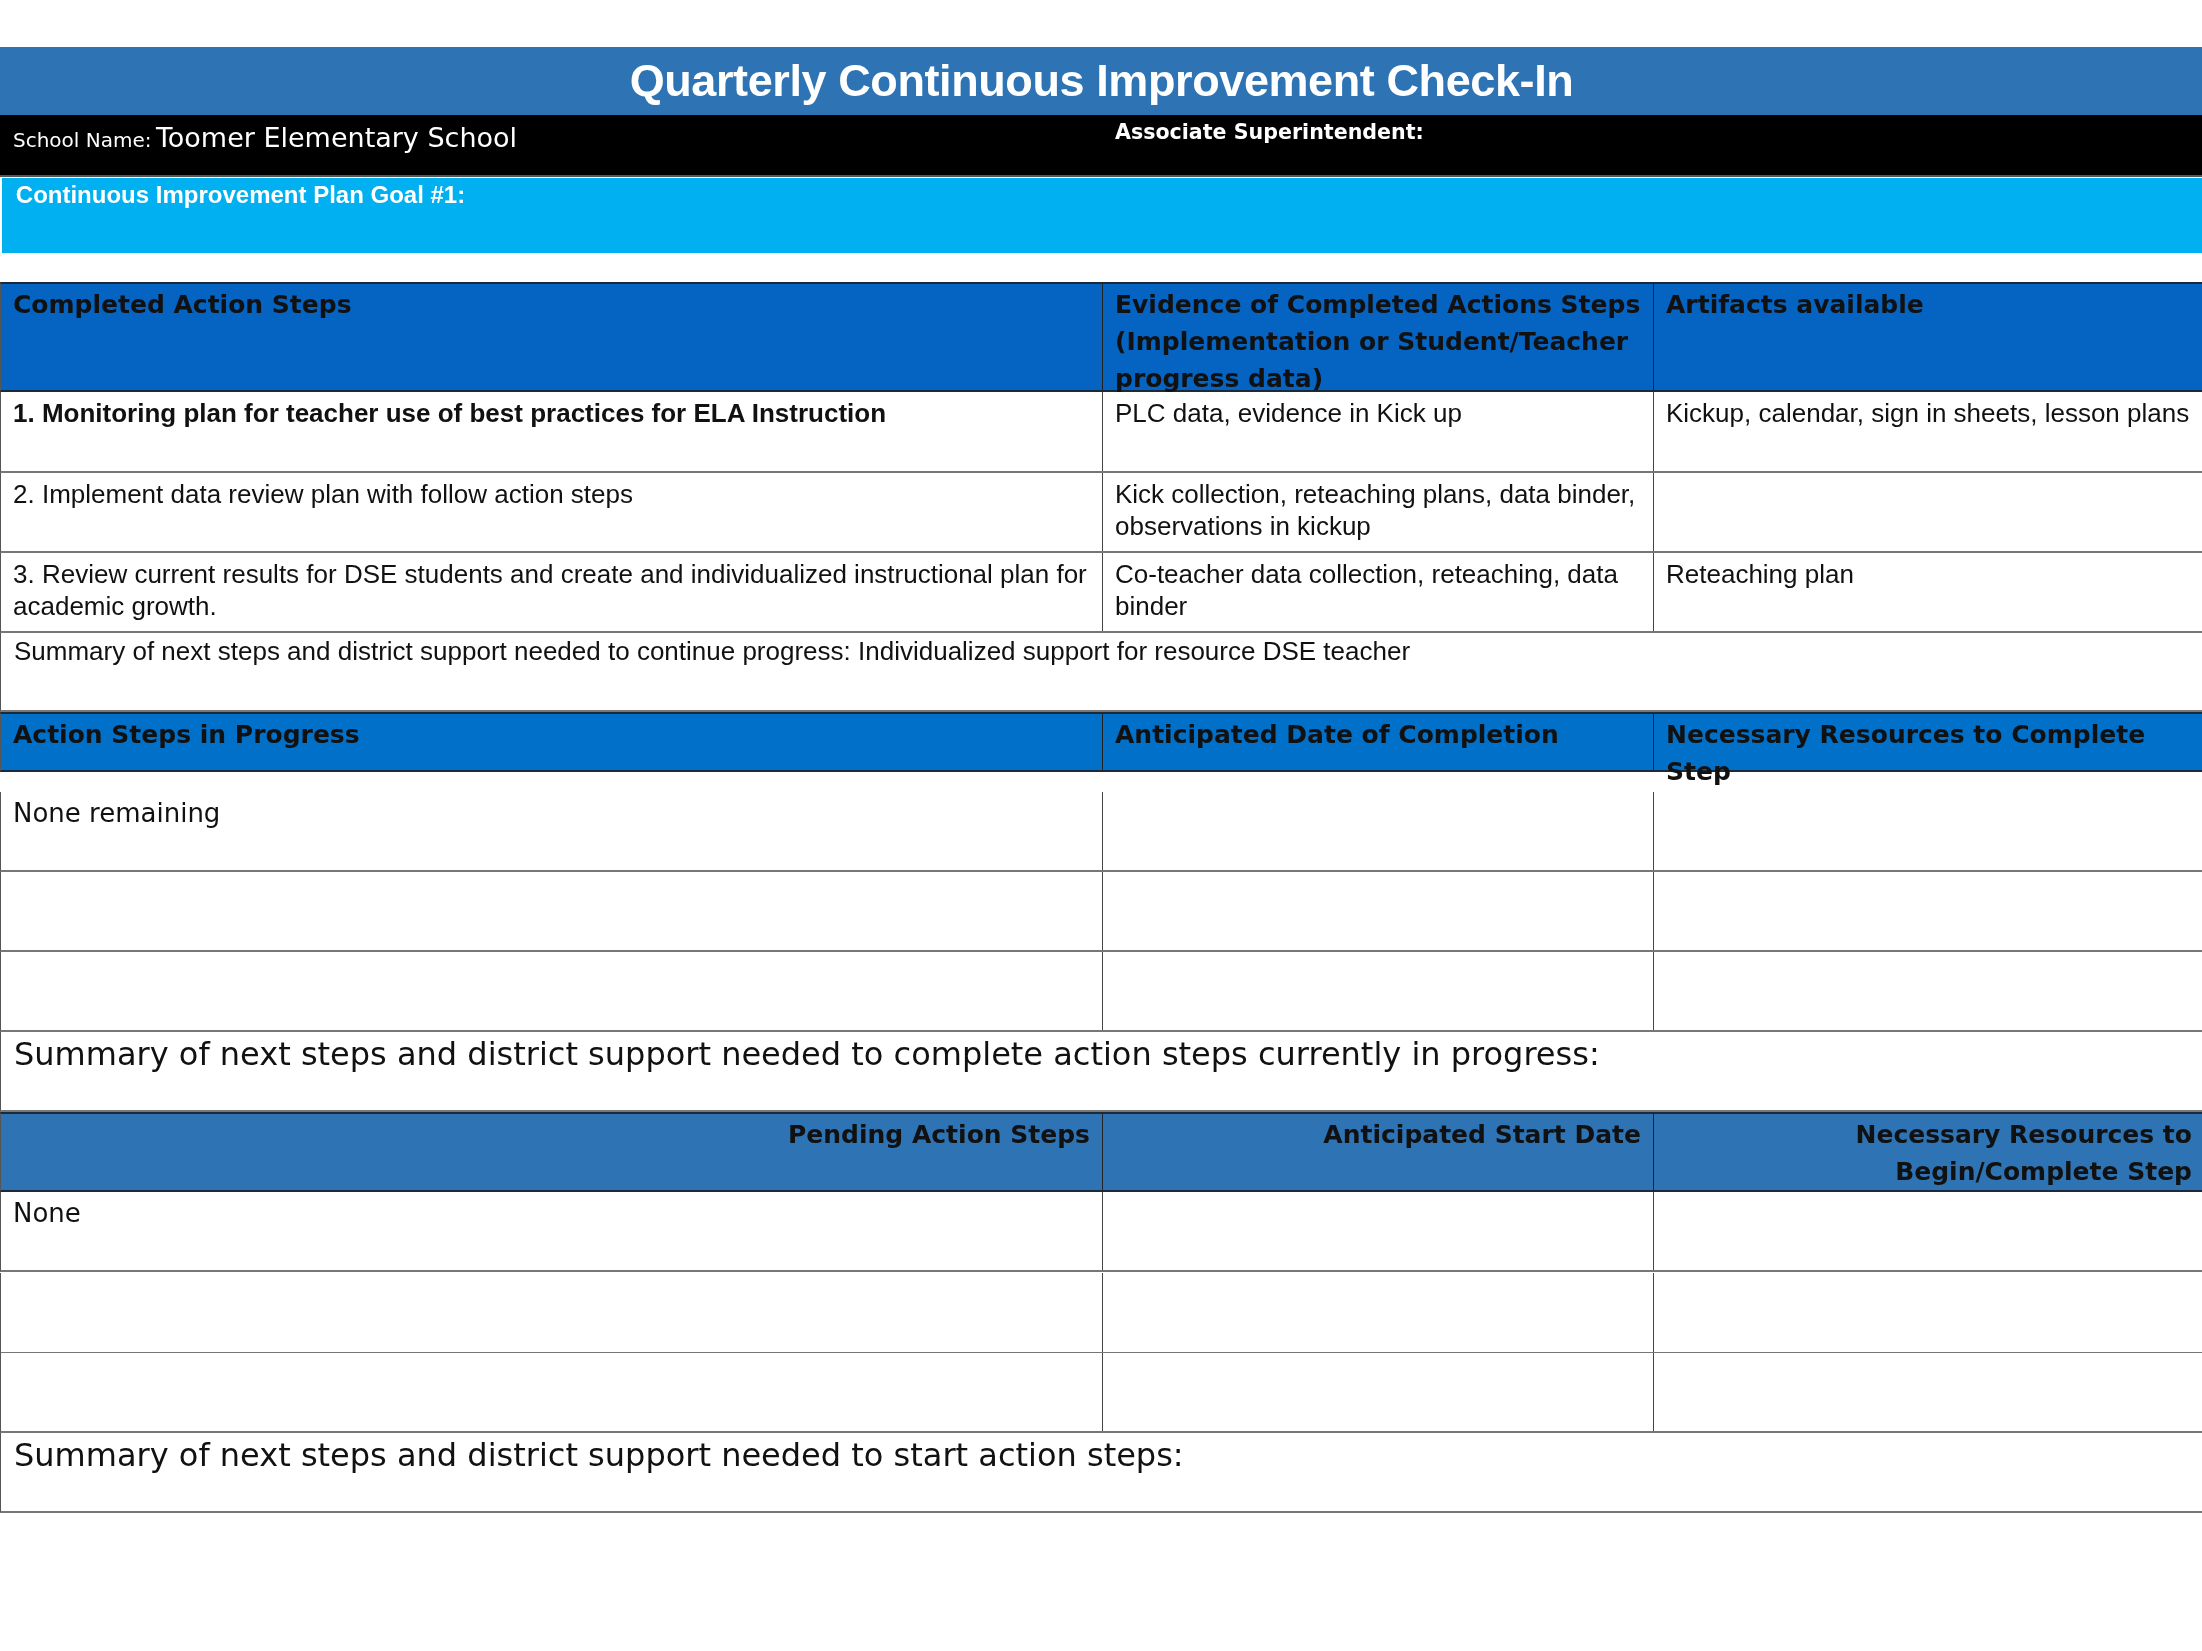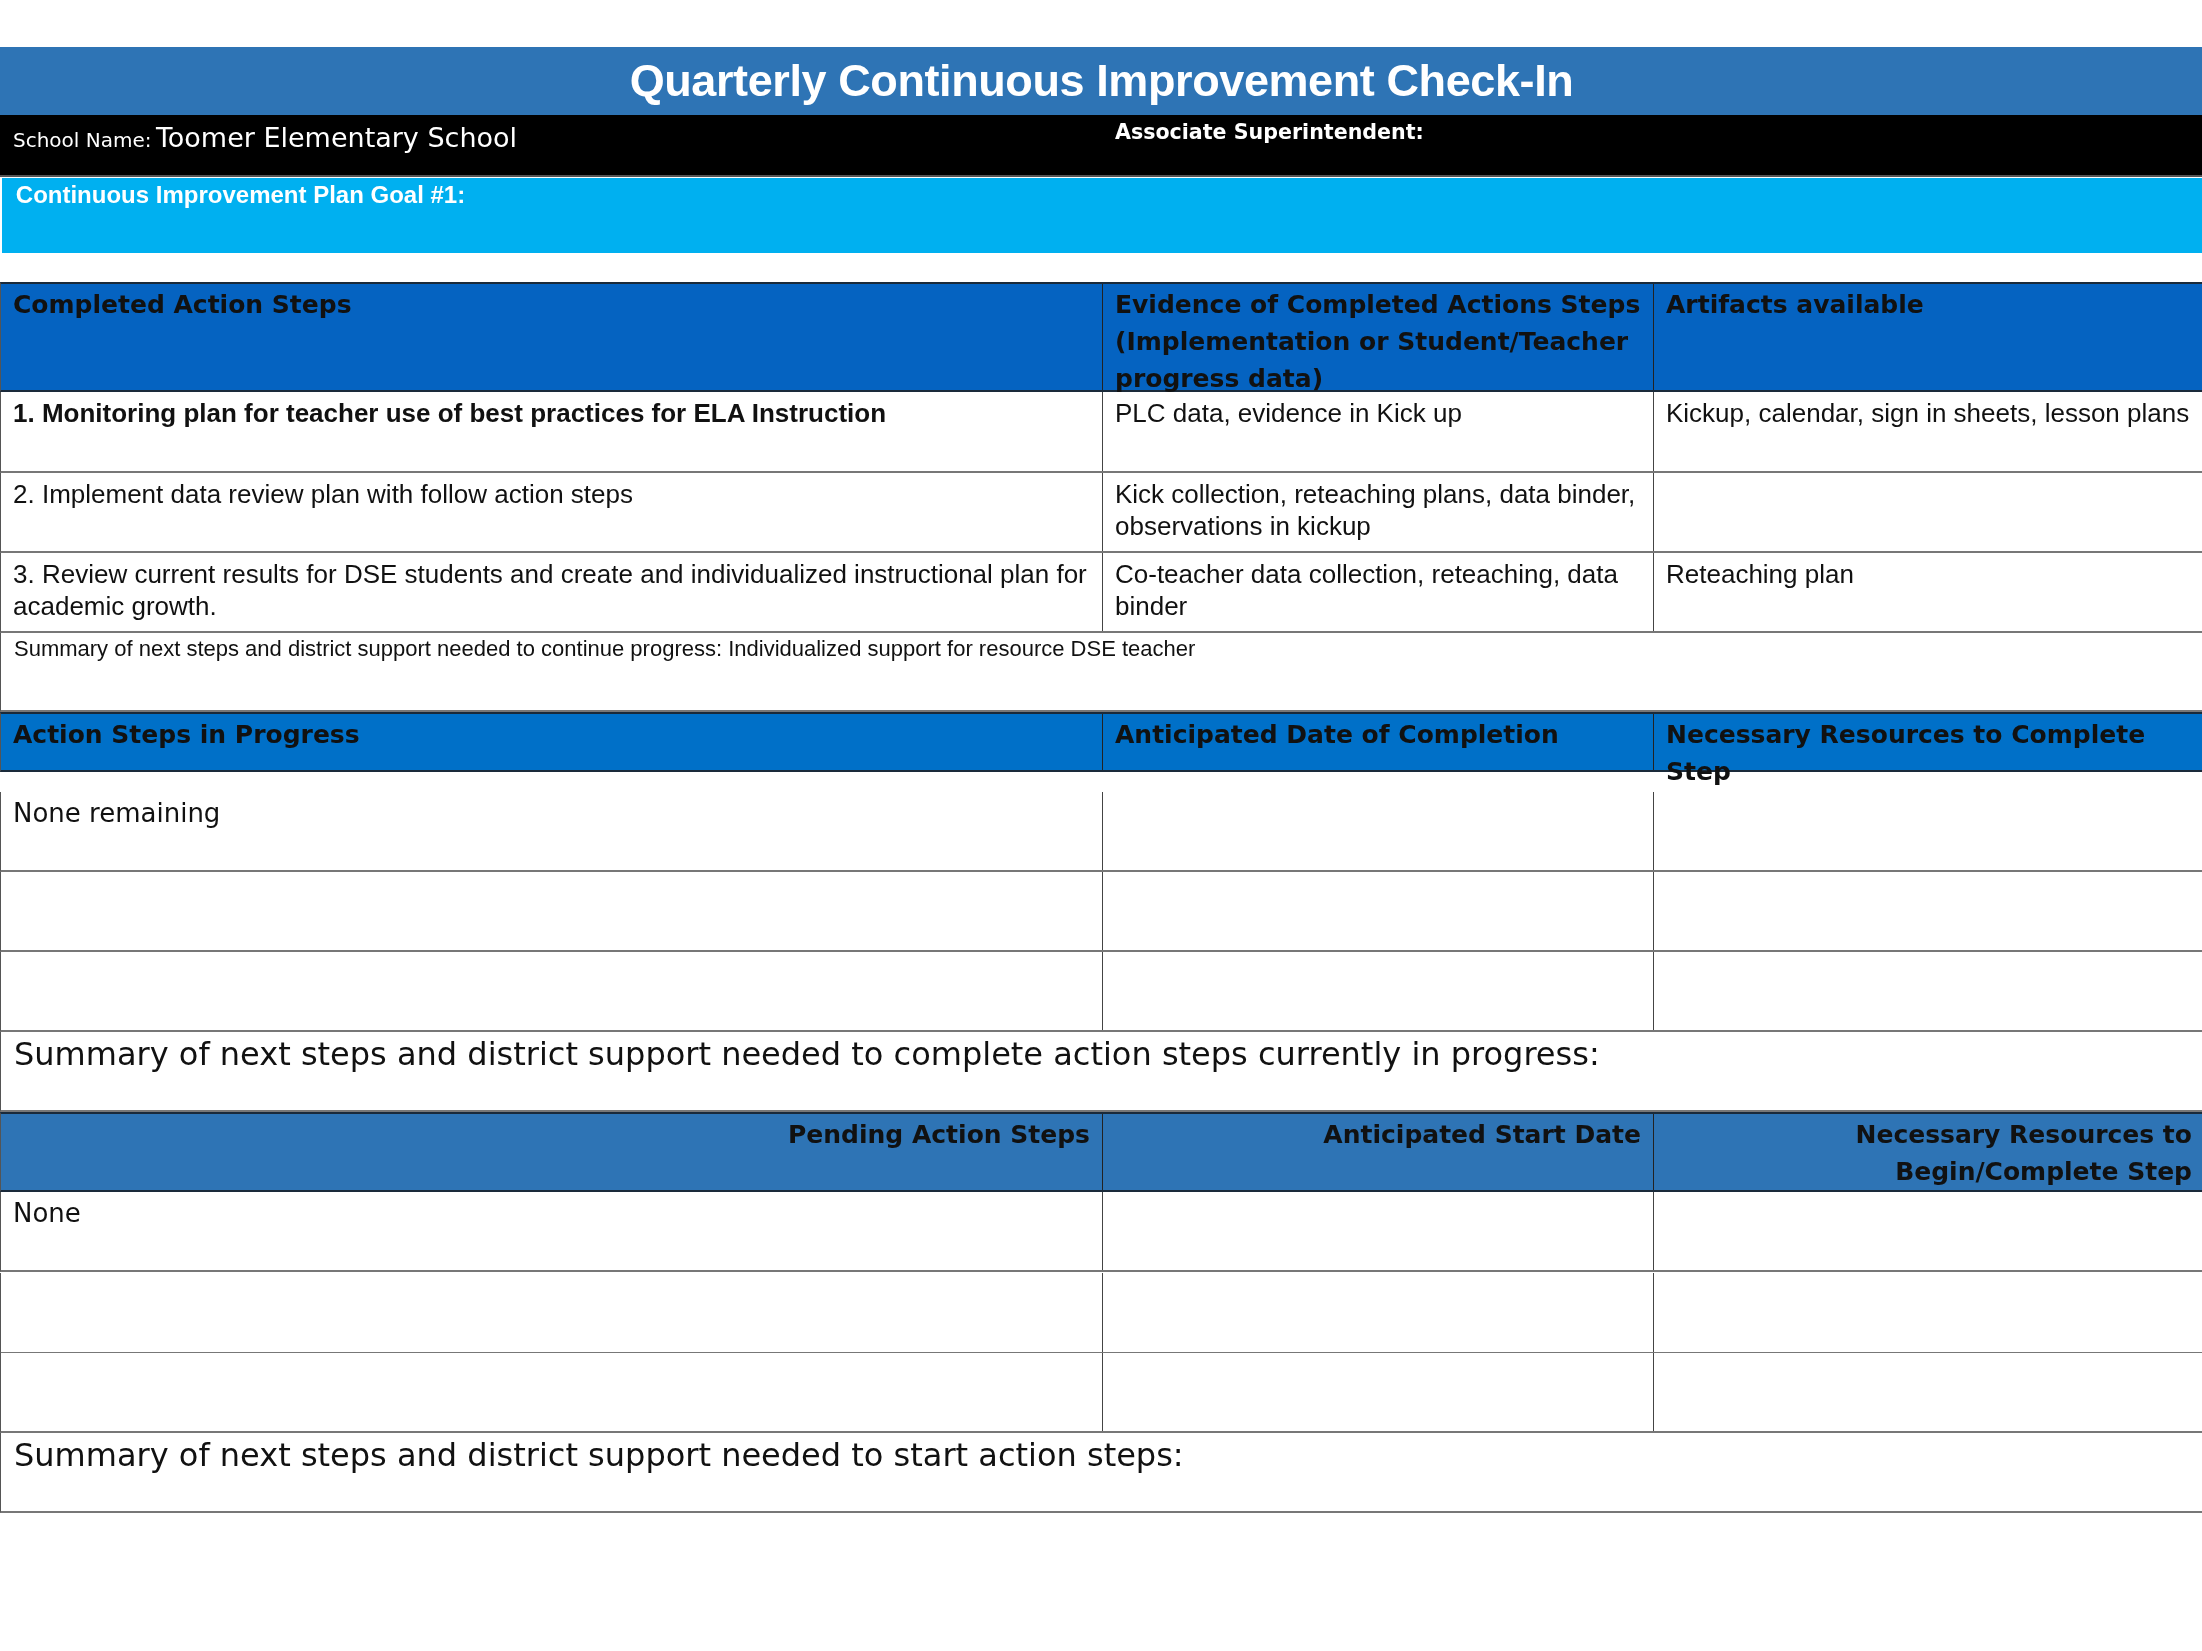--- a/index.html
+++ b/index.html
@@ -25,21 +25,21 @@
   .c1 { left:0; width:1101px; }
   .c2 { left:1101px; width:551px; border-left:1.7px solid #222; }
   .c3 { left:1652px; width:551px; border-left:1.7px solid #222; }
   .hdr .cell { font-family:"DejaVu Sans", sans-serif; font-weight:bold; font-size:25px; line-height:37px; color:#111; padding-top:1.7px; }
   .row { background:#fff; border-bottom:2.6px solid #777; }
   .row .cell { font-size:26px; line-height:32px; color:#111; padding-top:5.2px; }
   .row .c2, .row .c3 { border-left:1.7px solid #444; }
   .row .bold { font-weight:bold; }
   .row .sans2 { font-family:"DejaVu Sans", sans-serif; font-size:26px; }
   .summary { background:#fff; border-bottom:2.6px solid #777; }
-  .summary .text { position:absolute; left:13px; top:3.4px; font-size:22px; color:#111; }
+  .summary .text { position:absolute; left:13px; top:3.4px; font-size:26px; color:#111; }
   .summary .text.sans2 { font-family:"DejaVu Sans", sans-serif; font-size:32px; }
 </style>
 </head>
 <body>
 
 <div class="abs title-bar">
   <span>Quarterly Continuous Improvement Check-In</span>
 </div>
 
 <div class="abs info-bar">

